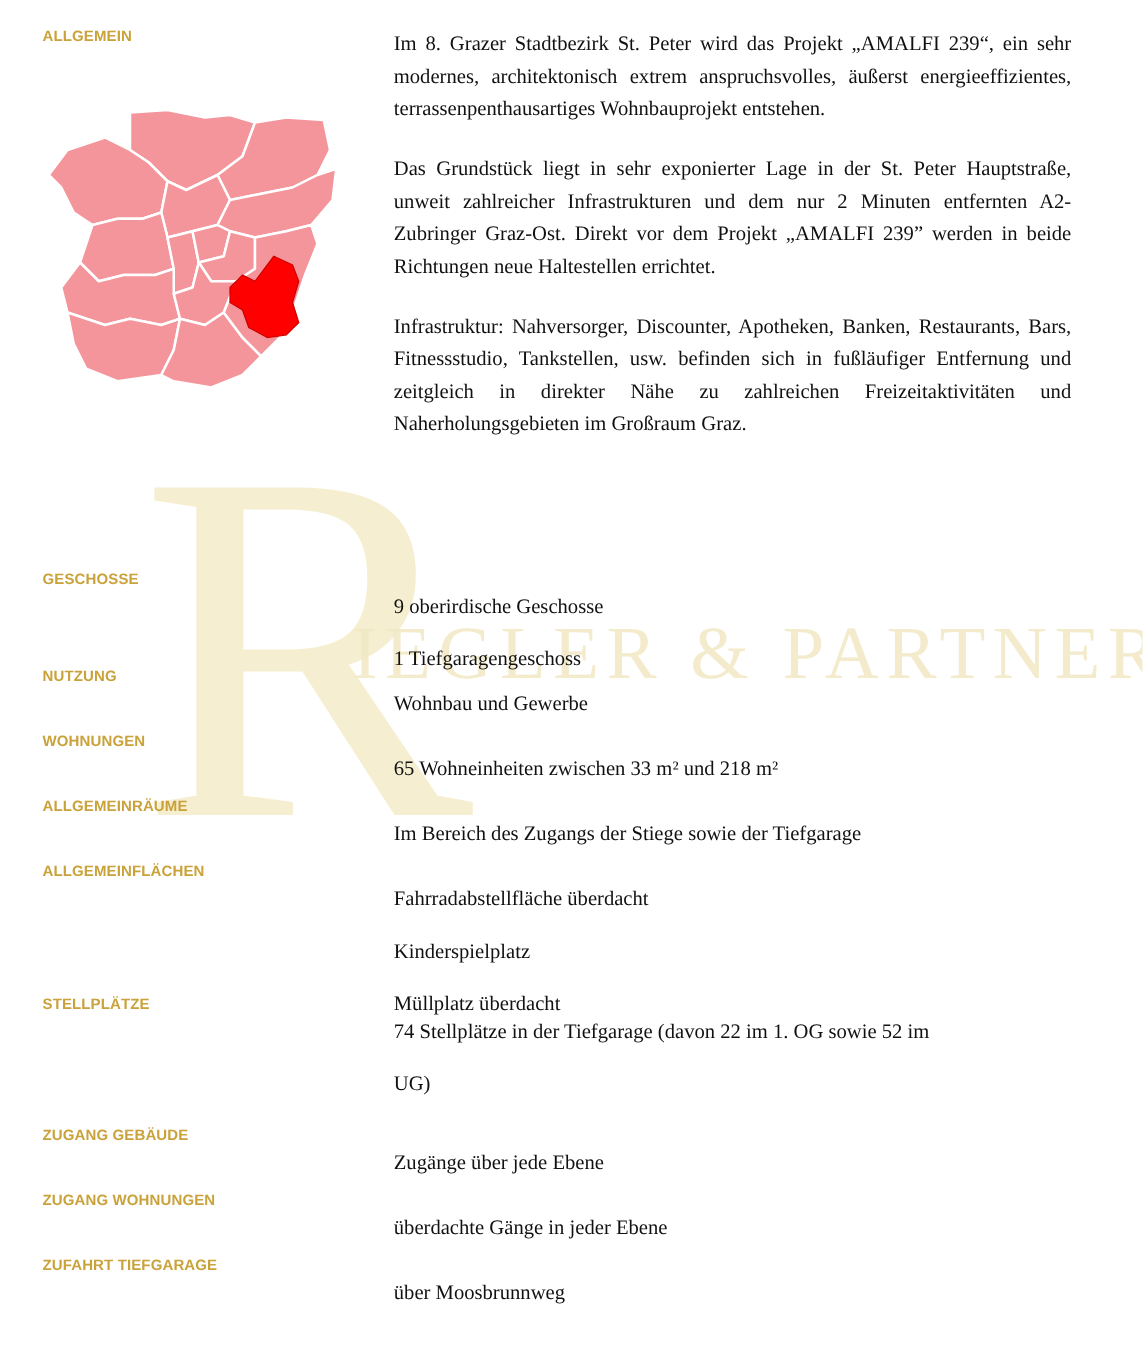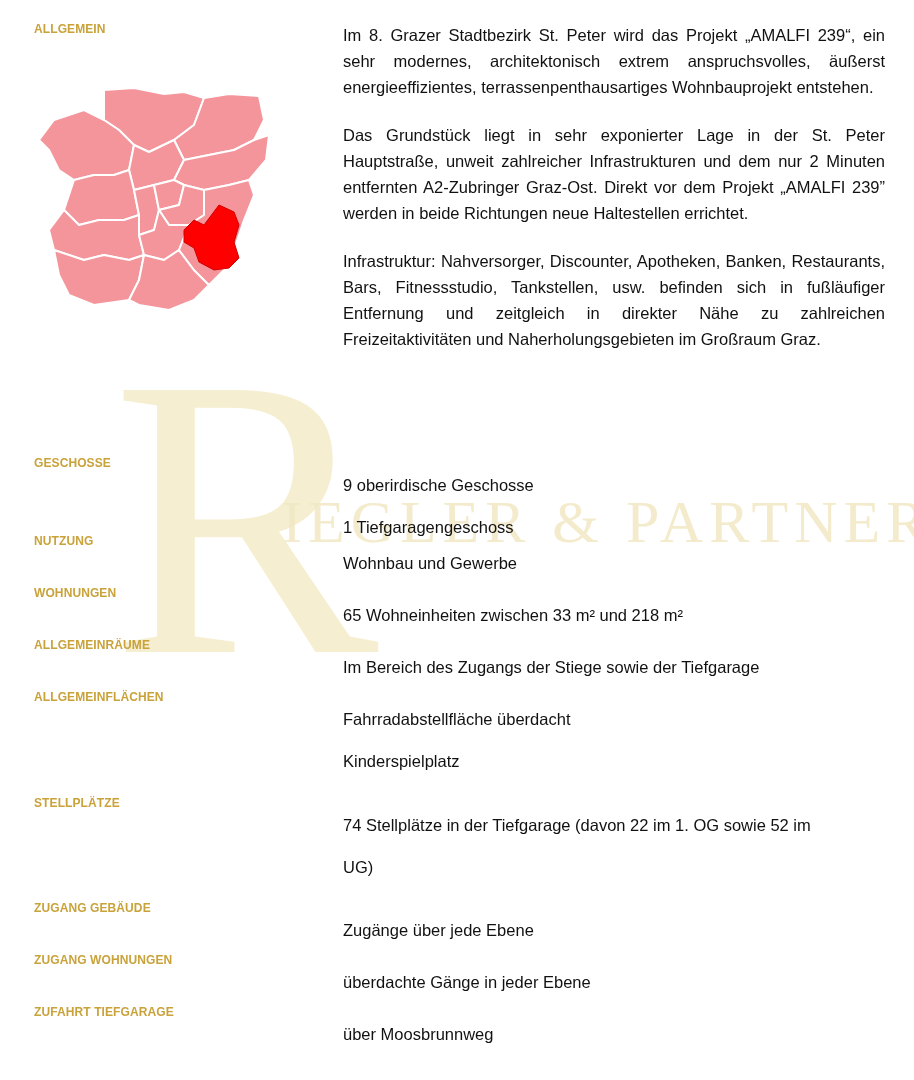--- a/index.html
+++ b/index.html
@@ -20,21 +20,21 @@
     font-size: 60px; letter-spacing: 6px; color: #f1e8c4; opacity: 0.85;
     white-space: nowrap;
   }
   .map { position: absolute; left: 34px; top: 80px; width: 242px; height: 240px; z-index: 1; }
   .row { position: absolute; left: 0; width: 914px; z-index: 2; }
   .label {
     position: absolute; left: 34px; top: 0;
     font-family: "Liberation Sans", sans-serif; font-weight: bold;
     font-size: 12px; color: #c9a23a; letter-spacing: 0.1px; white-space: nowrap;
   }
-  .value { position: absolute; left: 343px; top: 0; width: 542px; font-size: 16.5px; line-height: 26px; }
+  .value { position: absolute; left: 315px; top: 0; width: 542px; font-size: 16.5px; line-height: 26px; font-family: Liberation Serif, serif; }
   .para { text-align: justify; margin: 0 0 22px 0; }
   .para.last { margin-bottom: 12px; }
   .line { display: block; white-space: nowrap; margin-top: 16px; }
 </style>
 </head>
 <body>
 
 <div class="watermark">
   <div class="wm-r">R</div>
   <div class="wm-text">IEGLER &amp; PARTNER</div>
@@ -96,20 +96,21 @@
   <div class="value">
     <span class="line">Im Bereich des Zugangs der Stiege sowie der Tiefgarage</span>
   </div>
 </div>
 
 <div class="row" style="top:690px;">
   <div class="label">ALLGEMEINFLÄCHEN</div>
   <div class="value">
     <span class="line">Fahrradabstellfläche überdacht</span>
     <span class="line">Kinderspielplatz</span>
+    <span class="line">Müllplatz überdacht</span>
   </div>
 </div>
 
 <div class="row" style="top:796px;">
   <div class="label">STELLPLÄTZE</div>
   <div class="value">
     <span class="line">74 Stellplätze in der Tiefgarage (davon 22 im 1. OG sowie 52 im</span>
     <span class="line">UG)</span>
   </div>
 </div>

